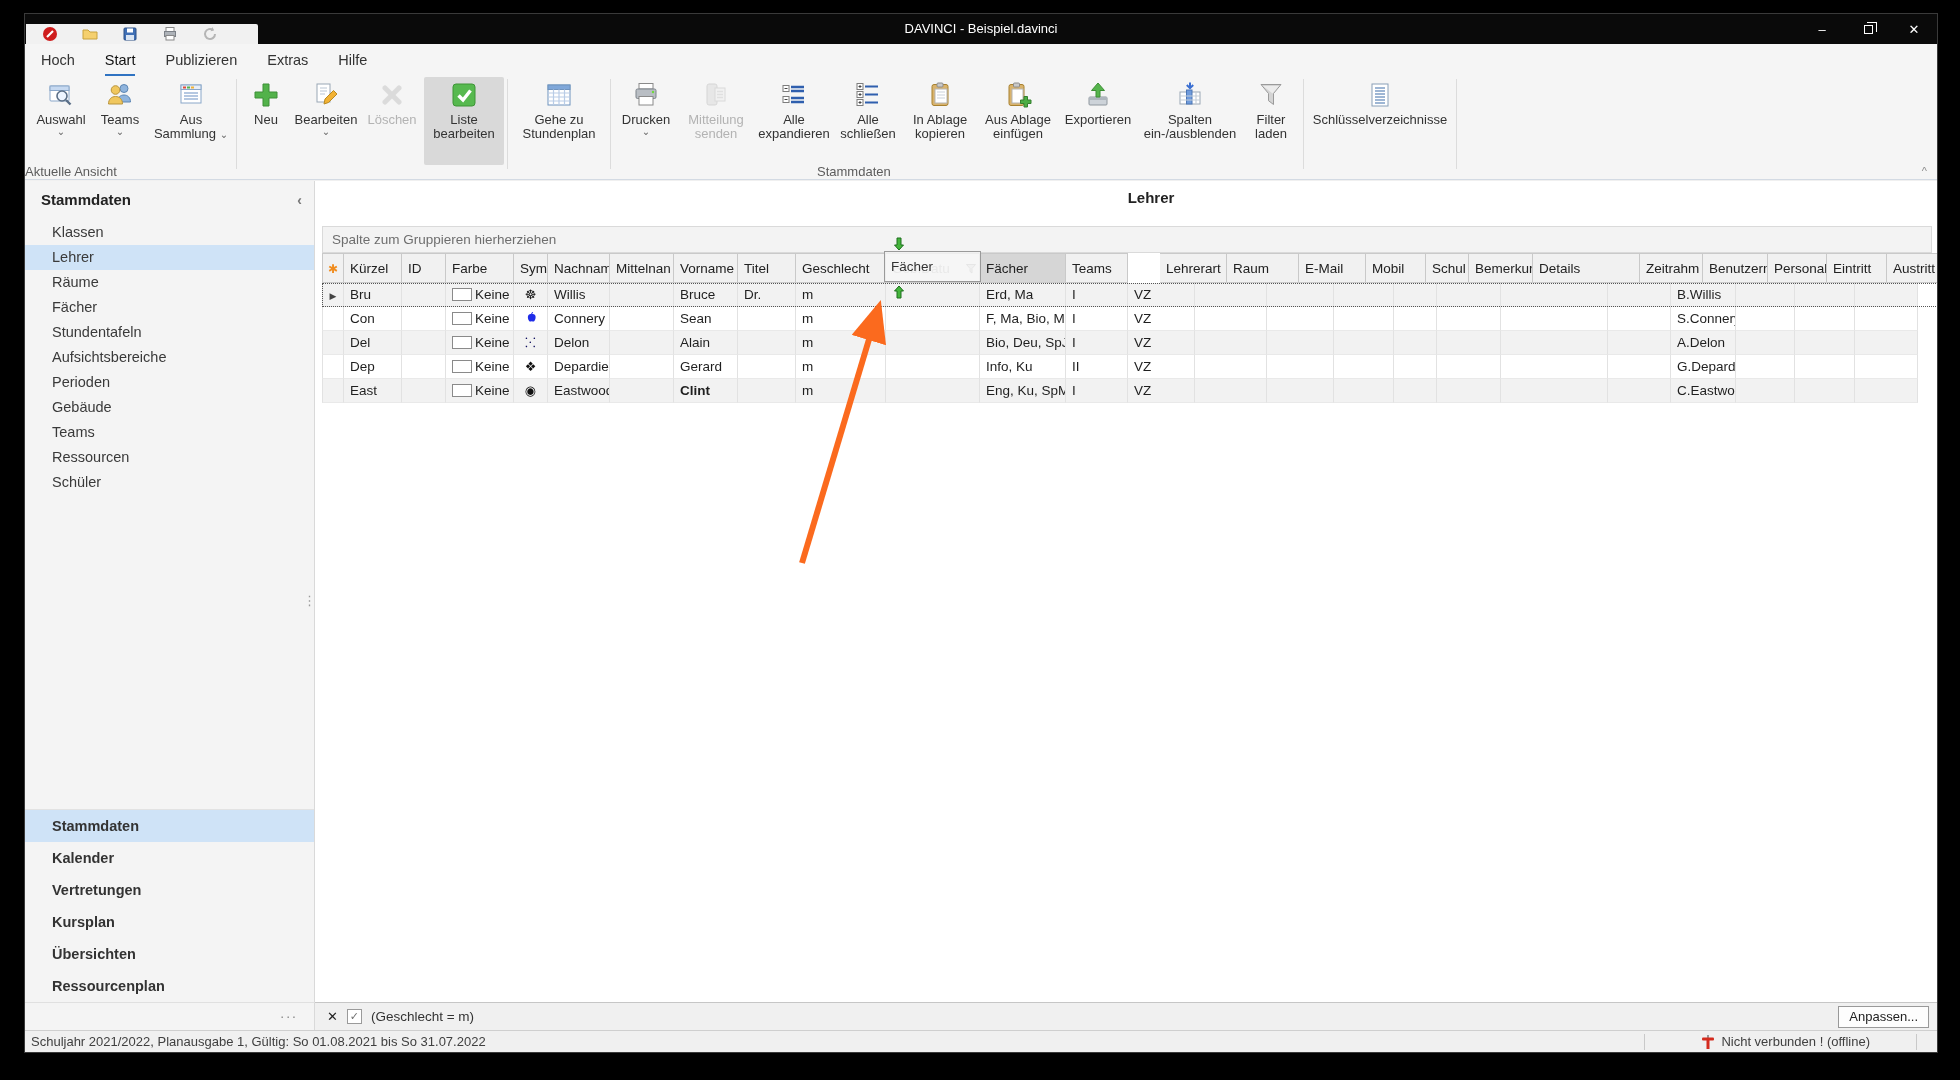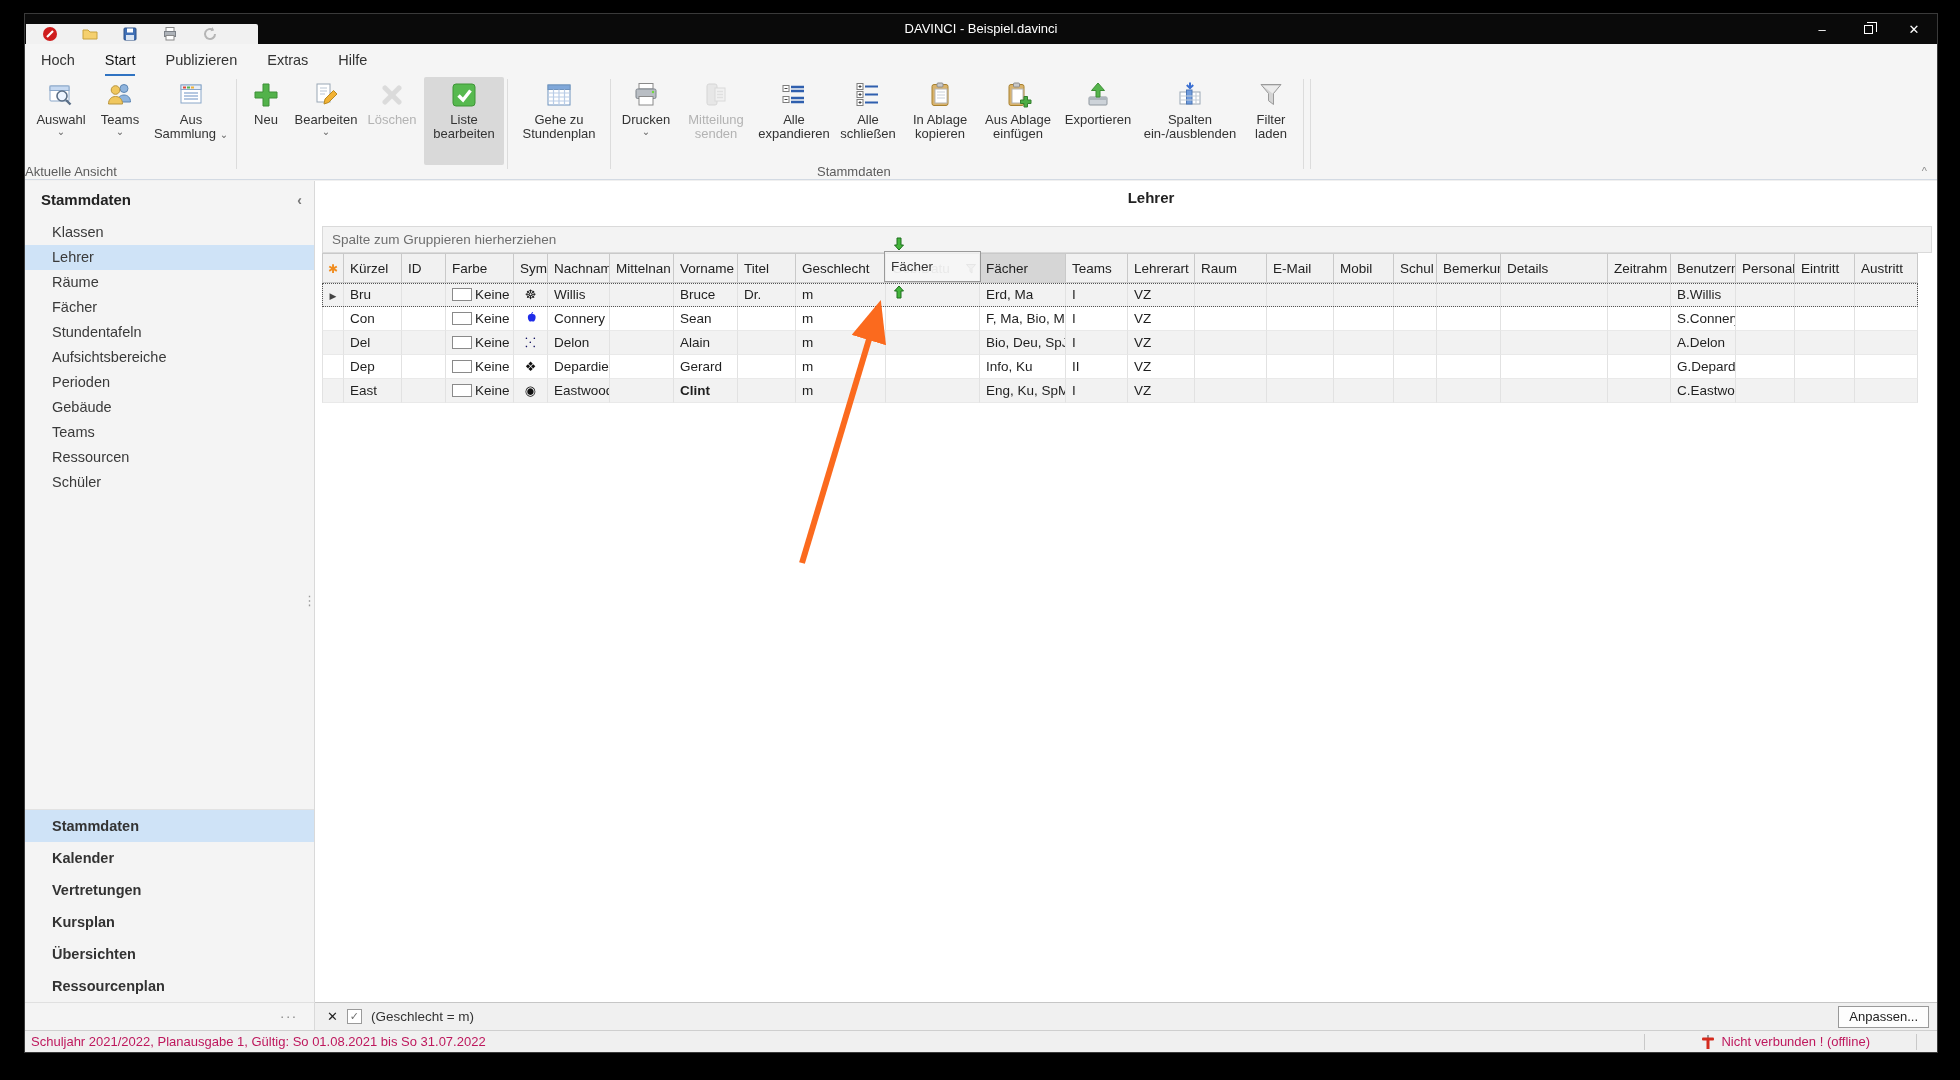--- a/index.html
+++ b/index.html
@@ -80,21 +80,21 @@
 
   
   .bottomstrip { position:absolute; left:0; right:0; bottom:22px; height:28px; display:flex; }
   .side-footer { width:290px; background:#f4f4f4; border-top:1px solid #e0e0e0; border-right:1px solid #d9d9d9; text-align:right; padding:2px 16px 0 0; color:#8a8a8a; font-size:14px; letter-spacing:2px; }
   .filterbar { flex:1; background:#f0f0f0; border-top:1px solid #c6c6c6; display:flex; align-items:center; gap:9px; padding-left:12px; font-size:13.5px; color:#333; }
   .fx { font-size:13px; color:#222; }
   .fcheck { width:15px; height:15px; background:#fff; border:1px solid #9a9a9a; display:flex; align-items:center; justify-content:center; font-size:11px; color:#707070; }
   .anpassen { margin-left:auto; margin-right:8px; border:1px solid #999; background:#fdfdfd; padding:2px 10px 3px 10px; font-size:13px; color:#222; font-family:"Liberation Sans",sans-serif; }
 
   
-  .statusbar { position:absolute; left:0; right:0; bottom:0; height:22px; background:#f0f0f0; border-top:1px solid #cfcfcf; font-size:13px; color:#be185d; }
+  .statusbar { position:absolute; left:0; right:0; bottom:0; height:22px; background:#f0f0f0; border-top:1px solid #cfcfcf; font-size:13px; color:#404040; }
   .sb-left { position:absolute; left:6px; top:0; line-height:21px; }
   .sb-right { position:absolute; right:0; top:0; height:100%; display:flex; align-items:center; }
   .sb-sep { width:1px; height:16px; background:#c9c9c9; }
   .sb-conn { display:flex; align-items:center; gap:6px; margin:0 46px 0 56px; }
 </style>
 </head>
 <body>
 
 <div class="window">
 
@@ -314,20 +314,27 @@
       <div class="rb" style="width:58px">
         <svg width="30" height="30" viewBox="0 0 30 30">
             <path d="M5 4.5h20l-7.5 9v11l-5-3.8v-7.2z" fill="#d4d4d4" stroke="#9a9a9a"></path>
             <path d="M7 6h16l-6.5 7.5" fill="#ececec" stroke="none"></path>
           </svg>
         <span>Filter laden</span>
       </div>
 
       <div class="rdiv"></div>
 
+      <div class="rb" style="width:146px">
+        <svg width="30" height="30" viewBox="0 0 30 30">
+            <rect x="7" y="4" width="16" height="22" fill="#fff" stroke="#8aa0b8"></rect>
+            <path d="M10 8h10M10 11h10M10 14h10M10 17h10M10 20h10M10 23h10" stroke="#7f9fc6" stroke-width="1.3"></path>
+          </svg>
+        <span>Schlüsselverzeichnisse</span>
+      </div>
 
       <div class="rdiv"></div>
 
       <div class="group-labels">
         <span class="glabel" style="left:0;width:206px">Aktuelle Ansicht</span>
         <span class="glabel" style="left:792px;width:160px">Stammdaten</span>
       </div>
       <span class="ribbon-collapse">^</span>
     </div>
   </div>
@@ -375,21 +382,21 @@
             <div class="hcell" style="width: 62px; text-align: right;"><span>Nachnam</span></div>
             <div class="hcell" style="width: 64px;"><span>Mittelnan</span></div>
             <div class="hcell" style="width: 64px;"><span>Vorname</span></div>
             <div class="hcell" style="width: 58px;"><span>Titel</span></div>
             <div class="hcell" style="width: 90px;"><span>Geschlecht</span></div>
             <div class="hcell drag-target" style="width: 94px;"><span>Geb.Datu</span><svg class="funnel" width="10" height="10" viewBox="0 0 10 10">
                 <path d="M.5.5h9L6 4.5V9L4 7.5v-3z" fill="#d5d5d5" stroke="#9a9a9a" stroke-width=".8"></path>
               </svg></div>
             <div class="hcell dragging" style="width: 86px;"><span>Fächer</span></div>
             <div class="hcell" style="width: 62px;"><span>Teams</span></div>
-            <div class="hcell" style="width: 67px;"><span>Lehrerart</span></div>
+            <div class="hcell" style="width: 67px; margin-left: 32px;"><span>Lehrerart</span></div>
             <div class="hcell" style="width: 72px;"><span>Raum</span></div>
             <div class="hcell" style="width: 67px;"><span>E-Mail</span></div>
             <div class="hcell" style="width: 60px;"><span>Mobil</span></div>
             <div class="hcell" style="width: 43px;"><span>Schul</span></div>
             <div class="hcell" style="width: 64px;"><span>Bemerkur</span></div>
             <div class="hcell" style="width: 107px;"><span>Details</span></div>
             <div class="hcell" style="width: 63px;"><span>Zeitrahm</span></div>
             <div class="hcell" style="width: 65px;"><span>Benutzern</span></div>
             <div class="hcell" style="width: 59px;"><span>Personaln</span></div>
             <div class="hcell" style="width: 60px;"><span>Eintritt</span></div>

